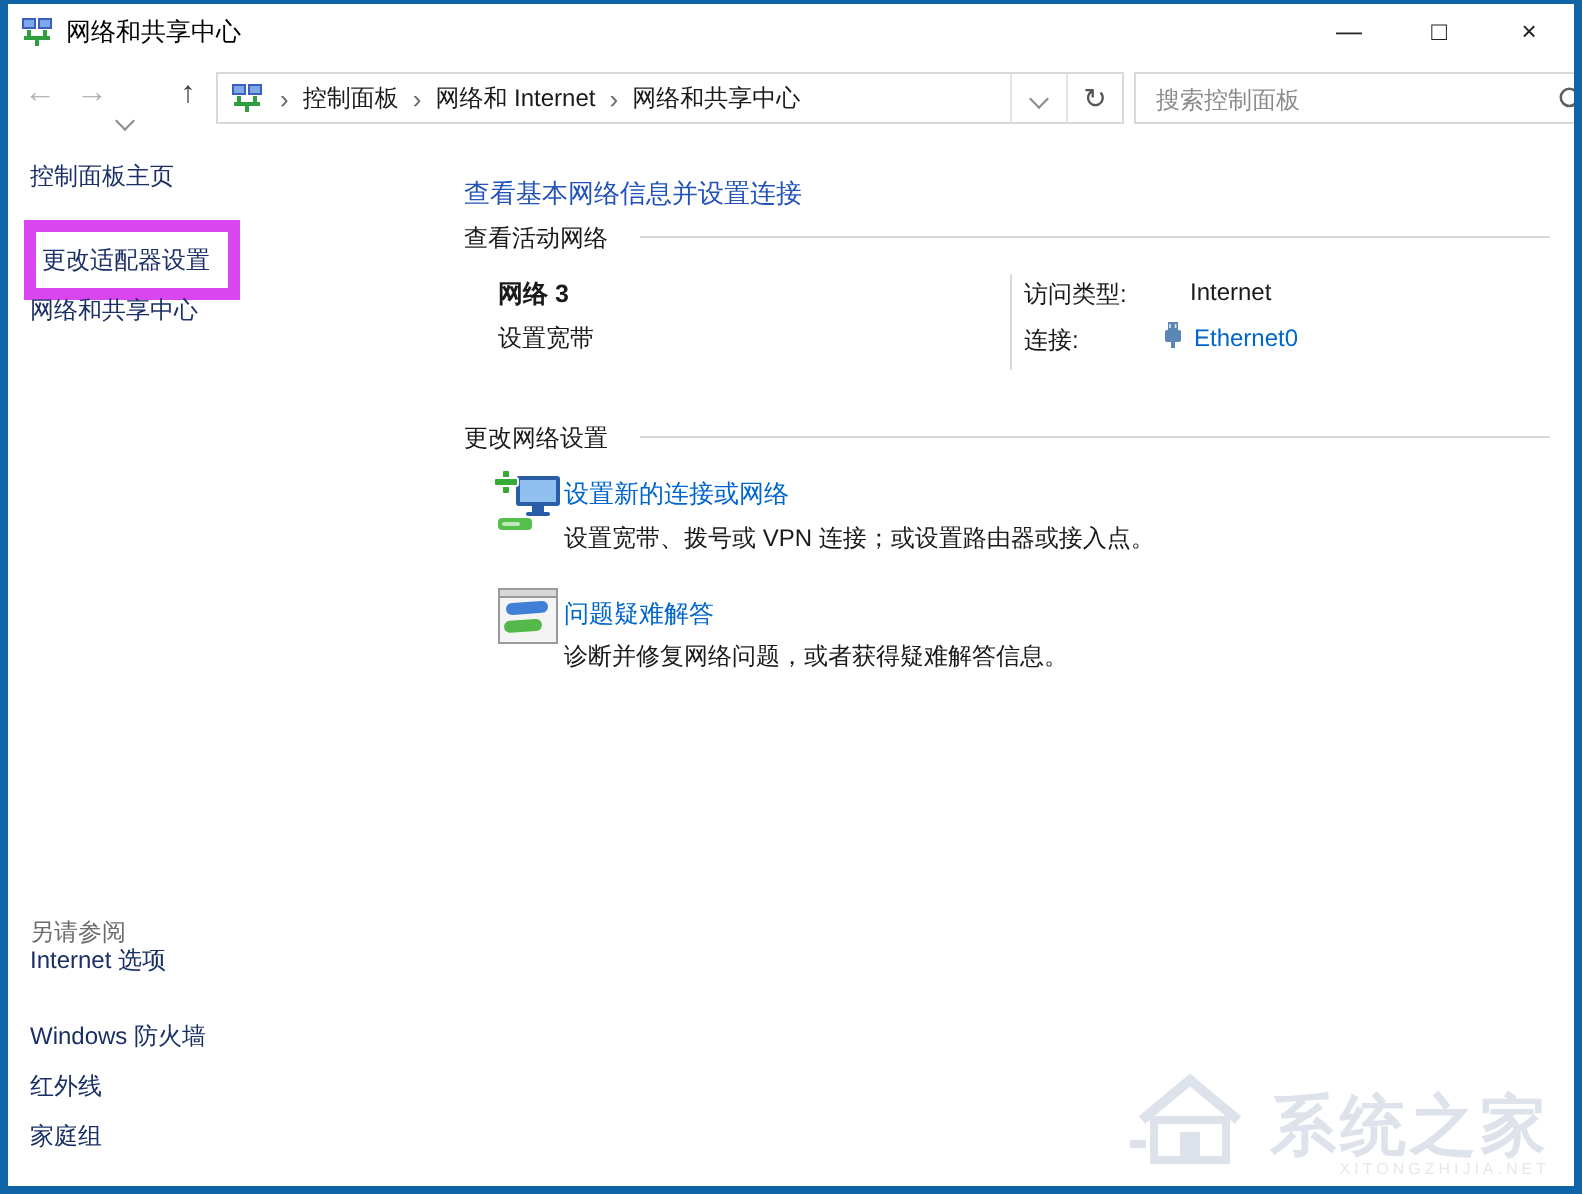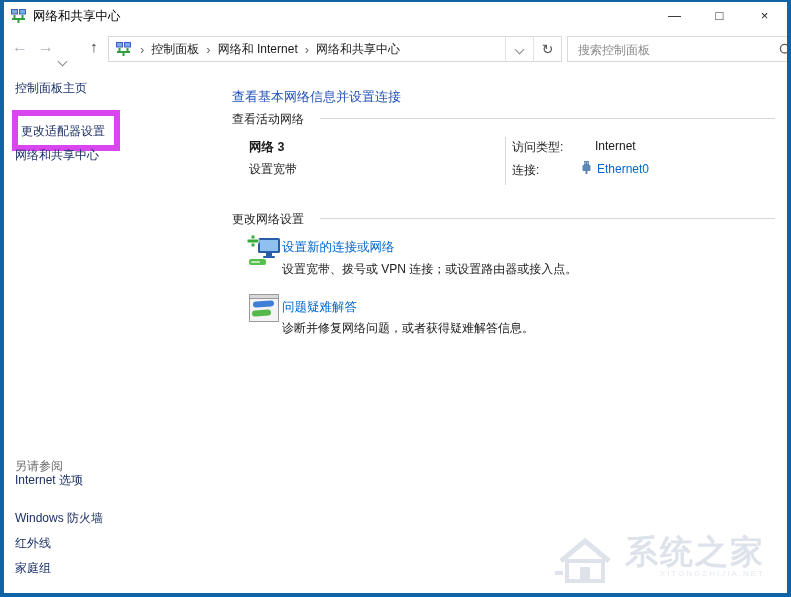--- a/index.html
+++ b/index.html
@@ -60,21 +60,21 @@
   .net-name{position:absolute;left:249px;top:139px;font-size:12.5px;font-weight:bold;color:#1a1a1a;}
   .net-profile{position:absolute;left:249px;top:161px;font-size:12px;color:#1a1a1a;}
   .vrule{position:absolute;left:505px;top:137px;height:48px;border-left:1px solid #d9d9d9;}
   .kv-label{position:absolute;left:512px;font-size:12px;color:#1a1a1a;}
   .kv-value{position:absolute;font-size:12px;color:#1a1a1a;}
   .link{color:#0066cc;cursor:pointer;}
   .task-icon{position:absolute;}
   .task-title{position:absolute;left:282px;font-size:12.5px;}
   .task-desc{position:absolute;left:282px;font-size:12px;color:#1a1a1a;}
   
-  .watermark{position:absolute;right:26px;bottom:8px;display:flex;align-items:flex-start;opacity:0.45;}
+  .watermark{position:absolute;right:16px;bottom:8px;display:flex;align-items:flex-end;opacity:0.45;}
   .wm-text-wrap{text-align:right;}
   .wm-text{font-size:33px;font-weight:bold;color:#b7c2d4;line-height:33px;letter-spacing:2px;}
   .wm-sub{font-size:8px;color:#c2ccdb;letter-spacing:2px;margin-top:1px;}
 </style>
 </head>
 <body>
 
 <div class="window">
 
   <div class="titlebar">

